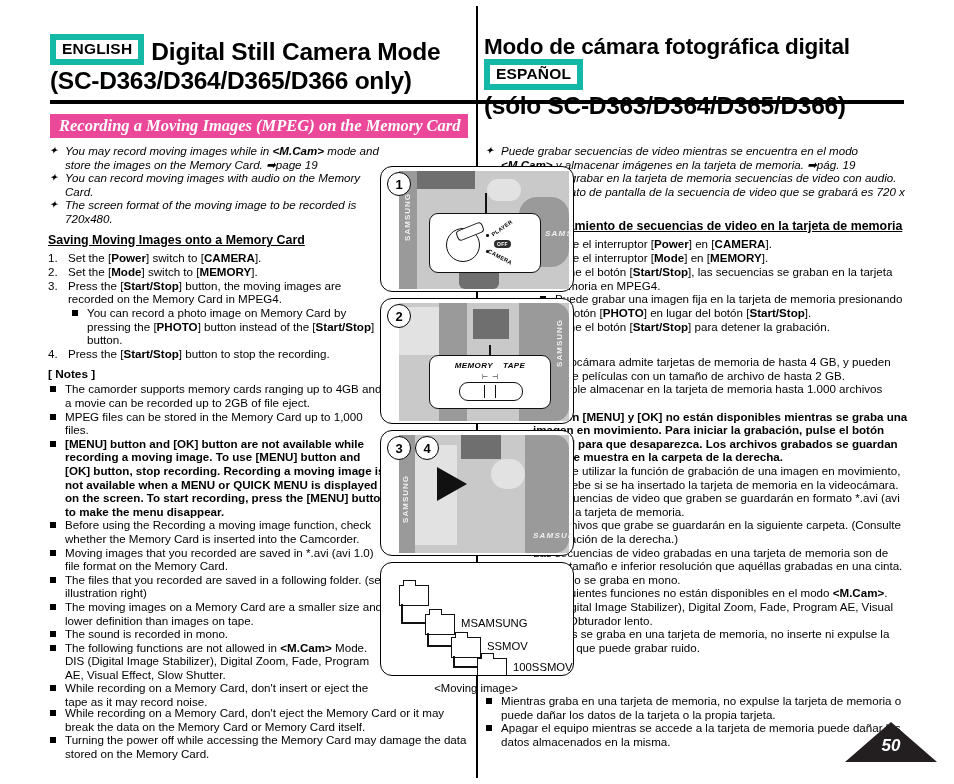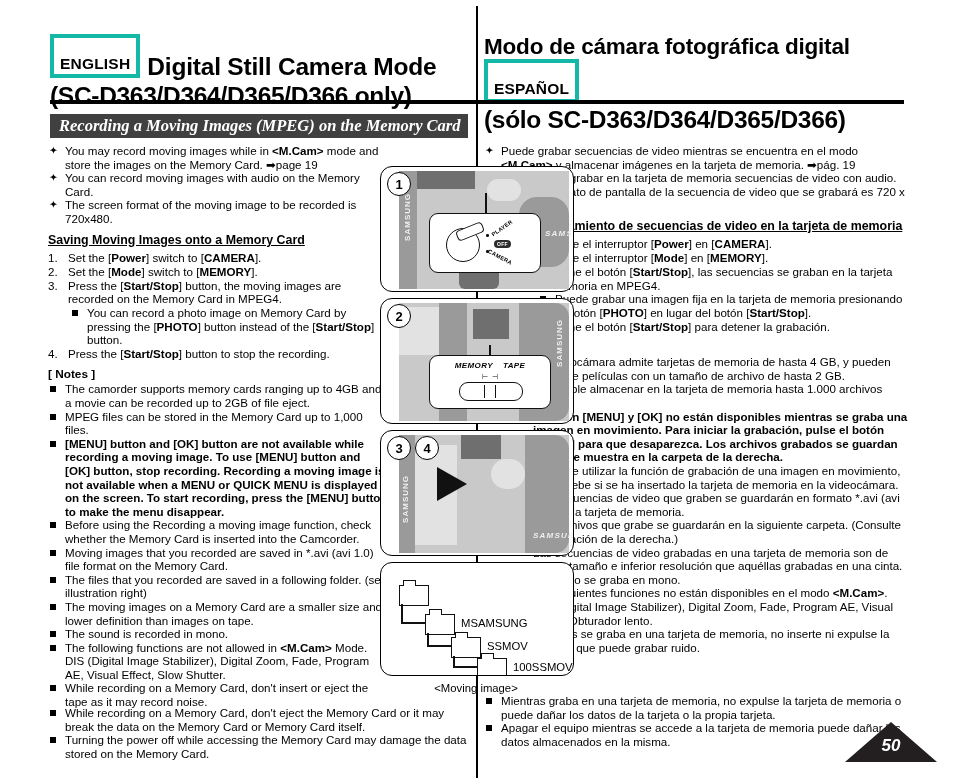--- a/index.html
+++ b/index.html
@@ -18,43 +18,43 @@
     position:absolute;left:476px;top:6px;width:2px;height:772px;
     background:#000;
   }
 
   
   .header{position:absolute;left:0;top:0;width:954px;height:104px;}
   .hdr-col{position:absolute;top:34px;}
   .hdr-en{left:50px;width:418px;}
   .hdr-es{left:484px;width:420px;}
   .lang-badge{
-    display:inline-block;border:4px solid #14b8a6;
-    padding:18px 6px 2px 6px;
+    display:inline-block;border:6px solid #14b8a6;
+    padding:1px 6px 2px 6px;
     font-size:15.5px;font-weight:bold;letter-spacing:.2px;
     line-height:1.05;vertical-align:6px;
   }
   .hdr-title{
     font-size:24.5px;font-weight:bold;line-height:1.12;
     letter-spacing:-0.2px;
   }
   .hdr-en .hdr-title{display:inline;margin-left:7px;}
   .hdr-es .hdr-title{display:inline;margin-right:6px;}
   .hdr-title-es{font-size:22.5px;}
   .hdr-sub{
     font-size:24.5px;font-weight:bold;line-height:1.12;margin-top:2px;
     letter-spacing:-0.3px;
   }
   .hdr-rule{
     position:absolute;left:50px;top:100px;width:854px;height:4px;background:#000;
   }
 
   
   .secbar{
-    position:absolute;top:114px;height:24px;background:#404040;
+    position:absolute;top:114px;height:24px;background:#ec4899;
     color:#fff;
     font-family:"Liberation Serif", serif;
     font-style:italic;font-weight:bold;
     display:flex;align-items:center;
   }
   .secbar span{padding-left:9px;}
   .secbar-en{left:50px;width:418px;font-size:16.5px;}
   .secbar-es{left:484px;width:420px;font-size:14.6px;}
   .secbar-es span{letter-spacing:-0.1px;}
 
@@ -62,21 +62,21 @@
   .col{position:absolute;font-size:11.6px;line-height:13.6px;}
   .col-en{left:48px;top:144px;width:340px;}
   .col-es{left:484px;top:144px;width:424px;}
 
   b{font-weight:bold;}
 
   ul.plain{list-style:none;margin:0;padding:0;}
   ul.plain li{position:relative;margin:0 0 0 0;}
 
   
-  .flor > li{padding-left:17px;margin-bottom:1px;}
+  .flor > li{padding-left:17px;margin-bottom:1px;font-style:italic;}
   .flor > li:before{
     content:"\2726";
     position:absolute;left:1px;top:-0.5px;font-size:10.5px;
   }
   
   .sq > li{padding-left:17px;margin-bottom:1.5px;}
   .sq > li:before{
     content:"";
     position:absolute;left:2px;top:4px;width:6px;height:6px;background:#000;
   }

